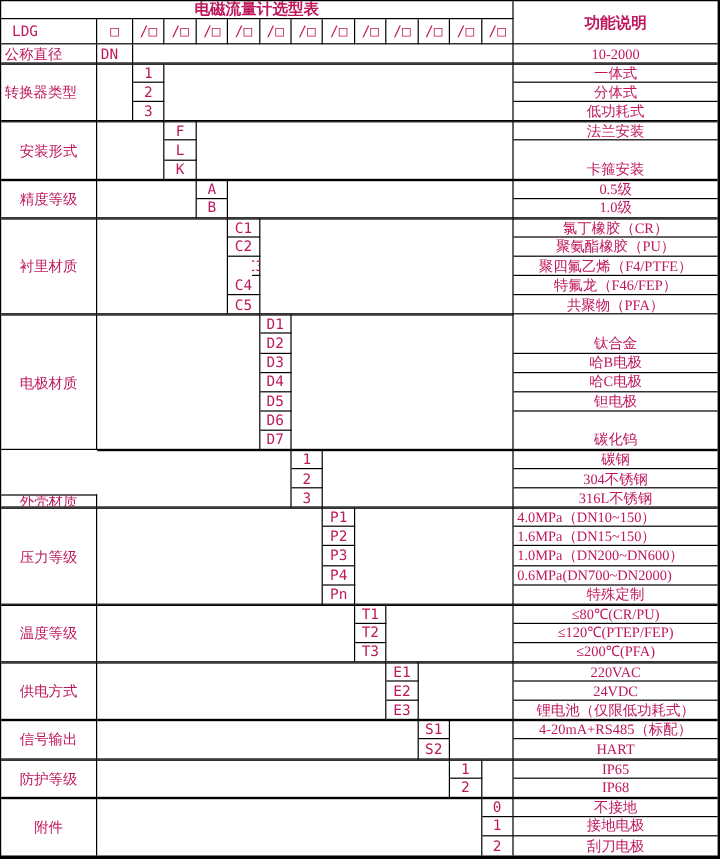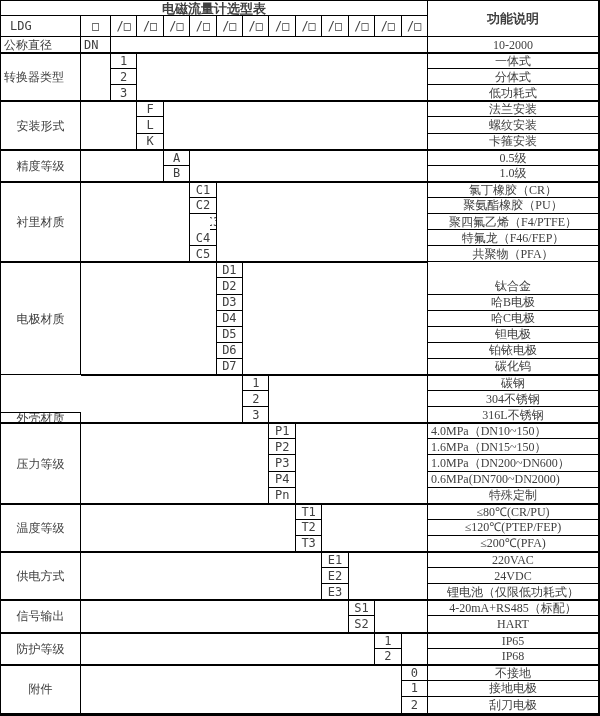--- a/index.html
+++ b/index.html
@@ -3,21 +3,21 @@
 <meta charset="utf-8">
 <style>
   html,body { margin:0; padding:0; background:#fff; }
   #table {
     width:600px; height:716px; box-sizing:border-box;
     border:1px solid #000; border-right-width:2px; border-bottom-width:3px;
     display:grid;
     grid-template-columns:80px 30px repeat(12,1fr) 170px;
     grid-template-rows:15px 21px repeat(42,1fr);
     font-family:"DejaVu Sans Mono","DejaVu Sans",monospace;
-    font-size:12px; color:#404040; background:#fff;
+    font-size:12px; color:#be185d; background:#fff;
   }
   .c {
     border-right:1px solid #000; border-bottom:1px solid #000;
     display:flex; align-items:center; justify-content:center;
     line-height:1; white-space:nowrap; overflow:hidden;
   }
   .gb   { border-top:1px solid #000; }   
   .noR  { border-right:none;font-family:Liberation Serif, serif; }
   .noB  { border-bottom:none; }
   .left { justify-content:flex-start; padding-left:3px; }
@@ -58,21 +58,20 @@
     <div class="c code" style="grid-area: 5 / 3 / auto / 4;">2</div>
     <div class="c desc noR" style="grid-area: 5 / 15 / auto / 16;">分体式</div>
     <div class="c code" style="grid-area: 6 / 3 / auto / 4;">3</div>
     <div class="c desc noR" style="grid-area: 6 / 15 / auto / 16;">低功耗式</div>
     <div class="c  gb" style="grid-area: 4 / 4 / span 3 / 15;"></div>
     <div class="c lbl gb" style="grid-area: 7 / 1 / span 3 / 2;">安装形式</div>
     <div class="c  gb" style="grid-area: 7 / 2 / span 3 / 4;"></div>
     <div class="c code gb" style="grid-area: 7 / 4 / auto / 5;">F</div>
     <div class="c desc noR gb" style="grid-area: 7 / 15 / auto / 16;">法兰安装</div>
     <div class="c code" style="grid-area: 8 / 4 / auto / 5;">L</div>
-    <div class="c desc noR" style="grid-area: 8 / 15 / auto / 16;">螺纹安装</div>
     <div class="c code" style="grid-area: 9 / 4 / auto / 5;">K</div>
     <div class="c desc noR" style="grid-area: 9 / 15 / auto / 16;">卡箍安装</div>
     <div class="c  gb" style="grid-area: 7 / 5 / span 3 / 15;"></div>
     <div class="c lbl gb" style="grid-area: 10 / 1 / span 2 / 2;">精度等级</div>
     <div class="c  gb" style="grid-area: 10 / 2 / span 2 / 5;"></div>
     <div class="c code gb" style="grid-area: 10 / 5 / auto / 6;">A</div>
     <div class="c desc noR gb" style="grid-area: 10 / 15 / auto / 16;">0.5级</div>
     <div class="c code" style="grid-area: 11 / 5 / auto / 6;">B</div>
     <div class="c desc noR" style="grid-area: 11 / 15 / auto / 16;">1.0级</div>
     <div class="c  gb" style="grid-area: 10 / 6 / span 2 / 15;"></div>
@@ -94,21 +93,20 @@
     <div class="c code gb" style="grid-area: 17 / 7 / auto / 8;">D1</div>
     <div class="c code" style="grid-area: 18 / 7 / auto / 8;">D2</div>
     <div class="c desc noR" style="grid-area: 18 / 15 / auto / 16;">钛合金</div>
     <div class="c code" style="grid-area: 19 / 7 / auto / 8;">D3</div>
     <div class="c desc noR" style="grid-area: 19 / 15 / auto / 16;">哈B电极</div>
     <div class="c code" style="grid-area: 20 / 7 / auto / 8;">D4</div>
     <div class="c desc noR" style="grid-area: 20 / 15 / auto / 16;">哈C电极</div>
     <div class="c code" style="grid-area: 21 / 7 / auto / 8;">D5</div>
     <div class="c desc noR" style="grid-area: 21 / 15 / auto / 16;">钽电极</div>
     <div class="c code" style="grid-area: 22 / 7 / auto / 8;">D6</div>
-    <div class="c desc noR" style="grid-area: 22 / 15 / auto / 16;">铂铱电极</div>
     <div class="c code" style="grid-area: 23 / 7 / auto / 8;">D7</div>
     <div class="c desc noR" style="grid-area: 23 / 15 / auto / 16;">碳化钨</div>
     <div class="c  gb" style="grid-area: 17 / 8 / span 7 / 15;"></div>
     <div class="c lbl gb" style="grid-area: 24 / 1 / span 3 / 2; margin-top: 37px;">外壳材质</div>
     <div class="c  gb" style="grid-area: 24 / 2 / span 3 / 8;"></div>
     <div class="c code gb" style="grid-area: 24 / 8 / auto / 9;">1</div>
     <div class="c desc noR gb" style="grid-area: 24 / 15 / auto / 16;">碳钢</div>
     <div class="c code" style="grid-area: 25 / 8 / auto / 9;">2</div>
     <div class="c desc noR" style="grid-area: 25 / 15 / auto / 16;">304不锈钢</div>
     <div class="c code" style="grid-area: 26 / 8 / auto / 9;">3</div>

